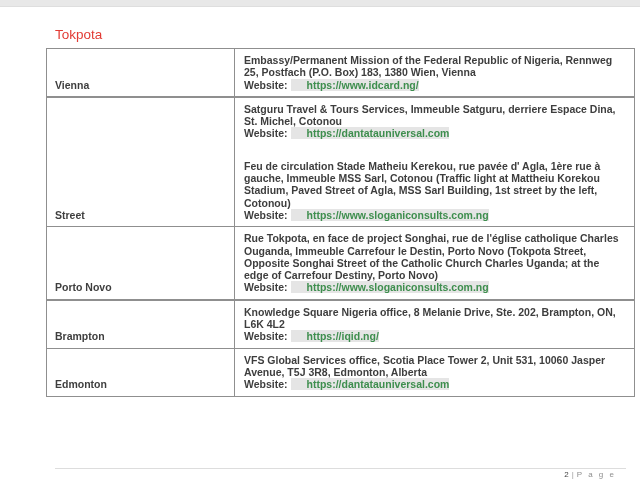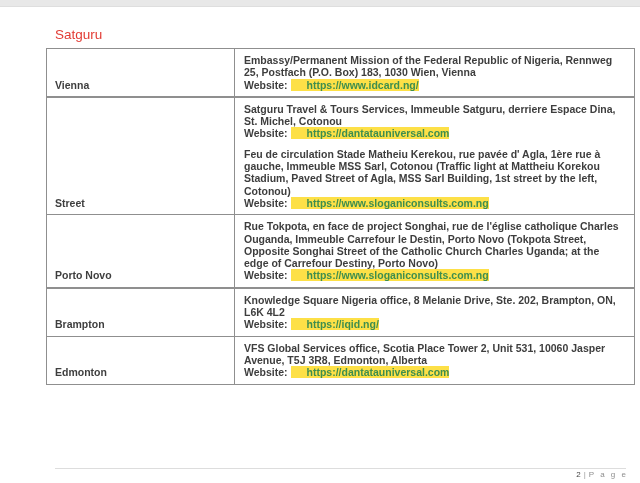--- a/index.html
+++ b/index.html
@@ -46,61 +46,61 @@
     width: 188px;
     padding: 4px 6px 5px 8px;
     vertical-align: bottom;
   }
   td.addr-cell {
     width: 400px;
     padding: 5px 8px 5px 9px;
     vertical-align: top;
   }
   .para { margin: 0; }
-  .para + .para { margin-top: 8px; }
+  .para + .para { margin-top: 20px; }
   .website-line { display: block; }
   a.site-link {
     color: #3e8e4e;
-    background: #fde047;
+    background: #e5e5e5;
     text-decoration: none;
     cursor: pointer;
     padding-left: 16px;
   }
   .footer-rule {
     position: absolute;
     left: 55px; right: 14px;
     top: 468px;
     border-top: 1px solid #dddddd;
   }
   .page-footer {
     position: absolute;
     top: 470px;
-    right: 12px;
+    right: 24px;
     font-size: 8px;
     color: #444444;
   }
   .page-footer .sep { color: #9a9a9a; margin: 0 3px; }
   .page-footer .pg-label { color: #8f8f8f; letter-spacing: 2px; }
 </style>
 </head>
 <body>
 
 <div class="top-strip"></div>
 
 <div class="doc">
 
   <div class="section">
-    <div class="section-heading">Satguru</div>
+    <div class="section-heading">Tokpota</div>
     <table class="loc-table">
       <tbody>
           <tr>
         <td class="city-cell">Vienna</td>
         <td class="addr-cell">
           <div class="para">
-            <span>Embassy/Permanent Mission of the Federal Republic of Nigeria, Rennweg 25, Postfach (P.O. Box) 183, 1030 Wien, Vienna</span>
+            <span>Embassy/Permanent Mission of the Federal Republic of Nigeria, Rennweg 25, Postfach (P.O. Box) 183, 1380 Wien, Vienna</span>
             <span class="website-line">
               <span>Website:</span>
               <a class="site-link">https://www.idcard.ng/</a>
             </span>
           </div>
         </td>
       </tr>
     </tbody>
       </table>
   </div>

